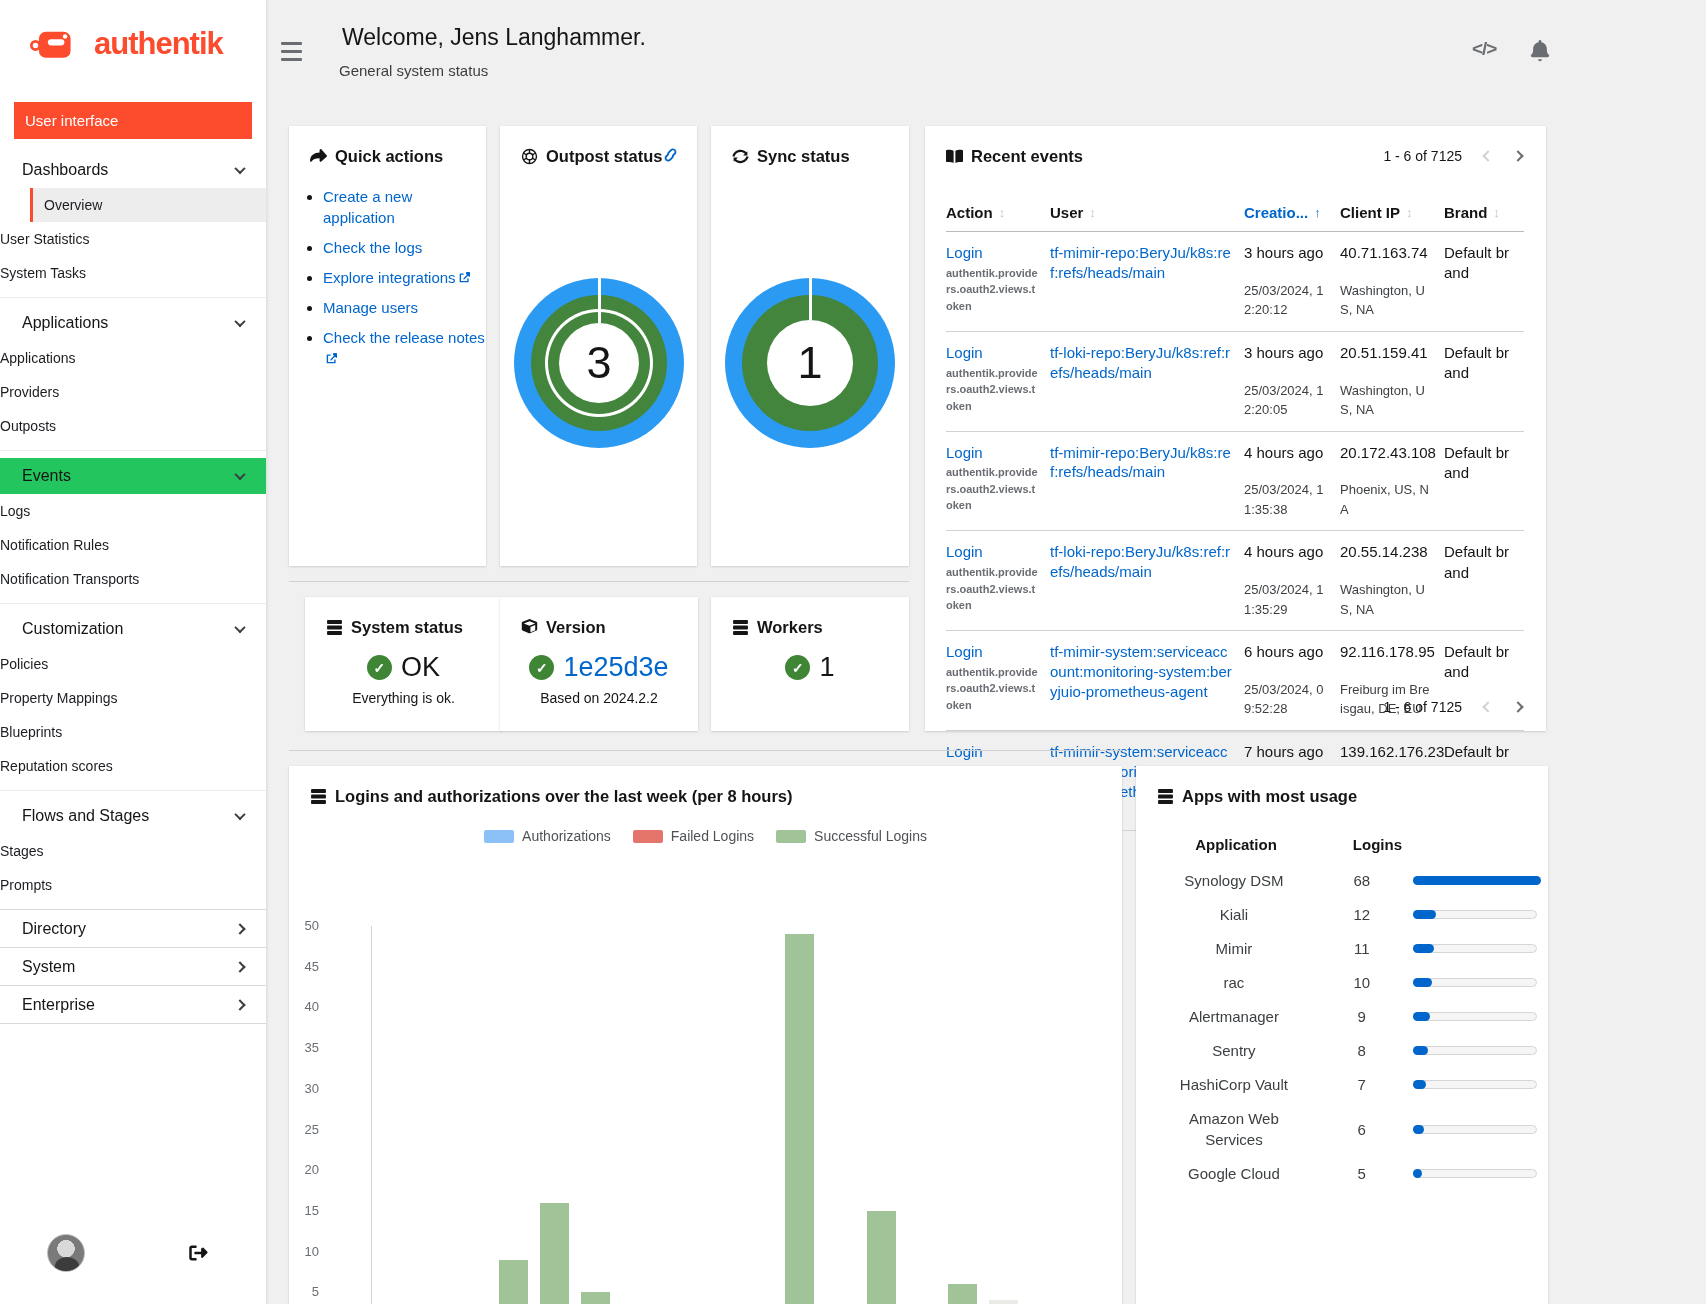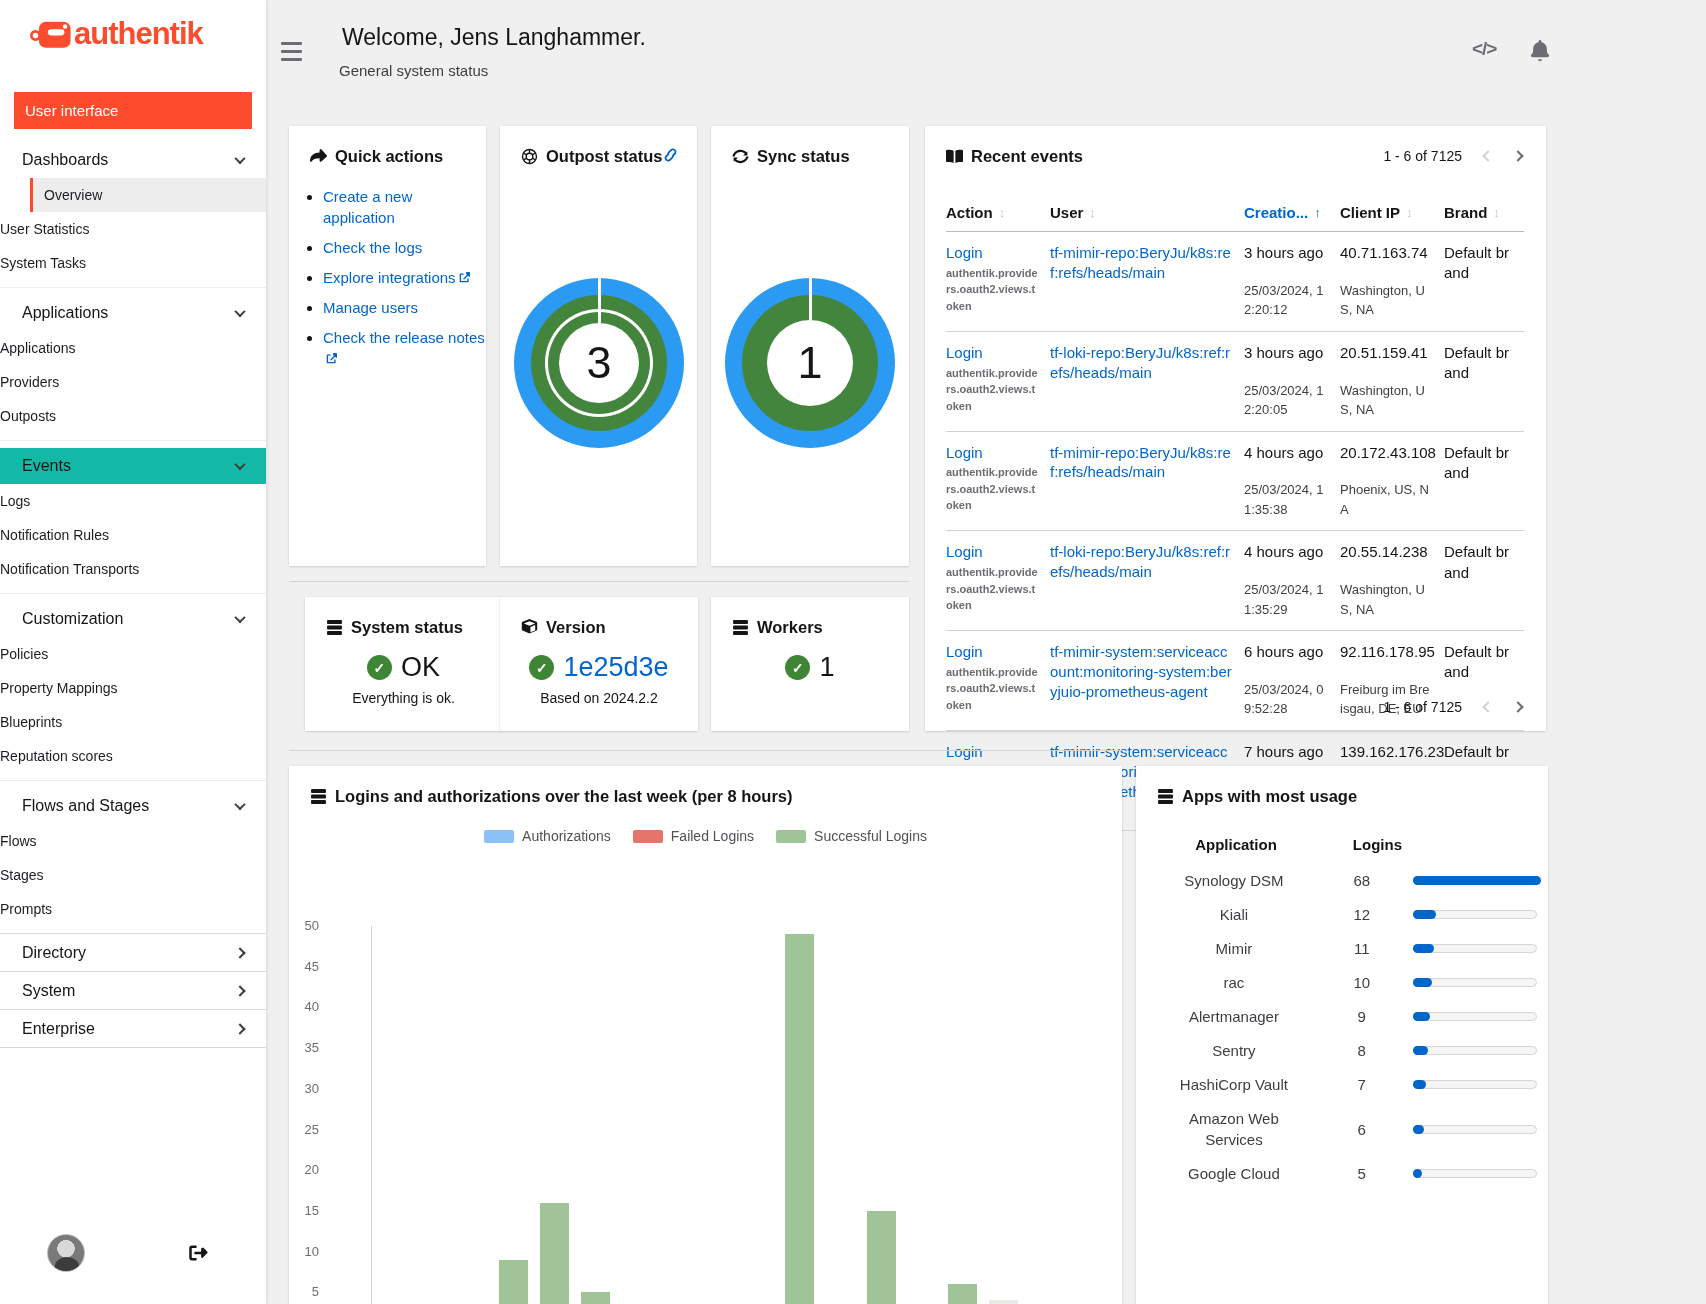--- a/index.html
+++ b/index.html
@@ -2,30 +2,30 @@
 <html><head>
 <meta charset="utf-8">
 <style>
   * { margin:0; padding:0; box-sizing:border-box; }
   html,body { width:1706px; height:1304px; overflow:hidden; }
   body { font-family:"Liberation Sans", sans-serif; background:#f0f0f0; color:#151515; position:relative; }
 
   
   .sidebar { position:absolute; left:0; top:0; width:266px; height:1304px; background:#fff;
              box-shadow:1px 0 3px rgba(0,0,0,.10); z-index:5; }
-  .logo { display:flex; align-items:center; gap:0; padding:16px 0 0 30px; }
+  .logo { display:flex; align-items:center; gap:20px; padding:26px 0 0 30px; }
   .logo-text { font-size:31px; font-weight:bold; color:#fd4b2d; letter-spacing:-1px; }
   .ui-btn { margin:40px 14px 0 14px; height:37px; background:#fd4b2d; color:#fff; font-size:15px;
             display:flex; align-items:center; padding-left:11px; cursor:pointer; }
   .nav { margin-top:6px; }
   .nav-group { padding:7px 0; }
   .nav-group.sep { border-top:1px solid #ececec; }
   .nav-head { height:36px; display:flex; align-items:center; justify-content:space-between;
               padding:0 22px; font-size:16px; cursor:pointer; }
-  .nav-head.hl { background:#14b8a6; }
+  .nav-head.hl { background:#22c55e; }
   .nav-item { height:34px; display:flex; align-items:center; font-size:14px;
               color:#1b1d21; cursor:pointer; }
   .nav-item.active { margin-left:30px; padding-left:11px; background:#ededed; border-left:3px solid #fd4b2d; }
   .nav-group.collapsed-group { padding:0; border-top:1px solid #d8d8d8; }
   .nav-group.collapsed-group .nav-head { height:37px; }
   .nav-group.collapsed-group:last-of-type { border-bottom:1px solid #d8d8d8; }
   .chev { display:inline-block; width:8px; height:8px; border-right:2px solid #3c3f42; border-bottom:2px solid #3c3f42; }
   .chev.down { transform:rotate(45deg) translate(-1px,-1px); }
   .chev.right { transform:rotate(-45deg); }
   .user-block { position:absolute; bottom:0; left:0; width:266px; height:84px; display:flex;
@@ -179,21 +179,20 @@
         <div class="nav-item">Policies</div>
         <div class="nav-item">Property Mappings</div>
         <div class="nav-item">Blueprints</div>
         <div class="nav-item">Reputation scores</div>
       </div>
       <div class="nav-group sep">
         <div class="nav-head">
           <span>Flows and Stages</span>
           <span class="chev down"></span>
         </div>
-        <div class="nav-item">Flows</div>
         <div class="nav-item">Stages</div>
         <div class="nav-item">Prompts</div>
       </div>
       <div class="nav-group collapsed-group">
         <div class="nav-head">
           <span>Directory</span>
           <span class="chev right"></span>
         </div>
       </div>
       <div class="nav-group collapsed-group">

